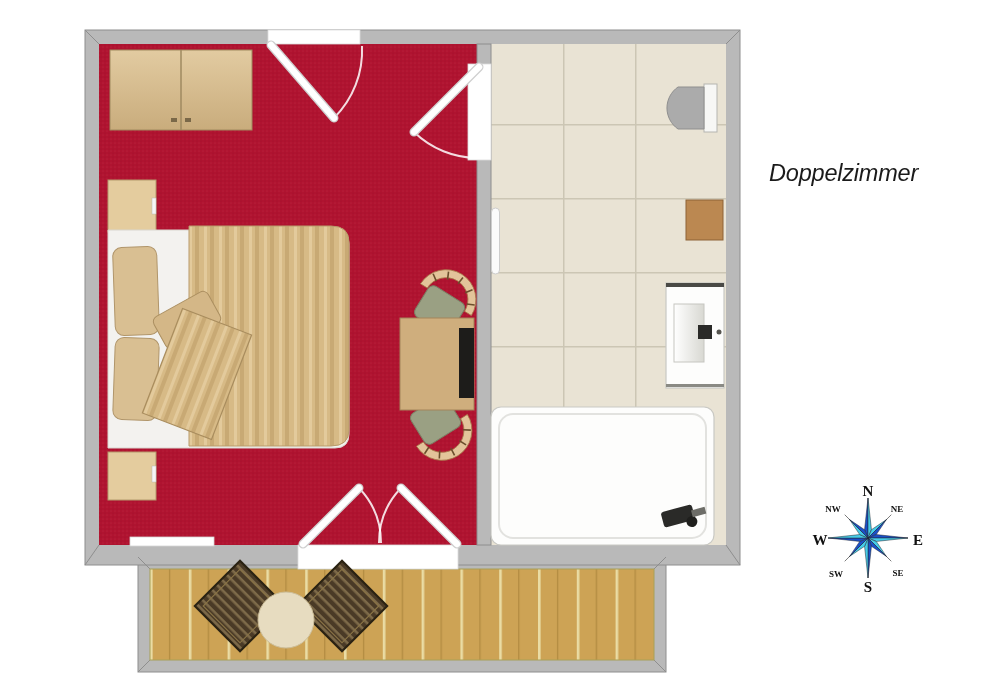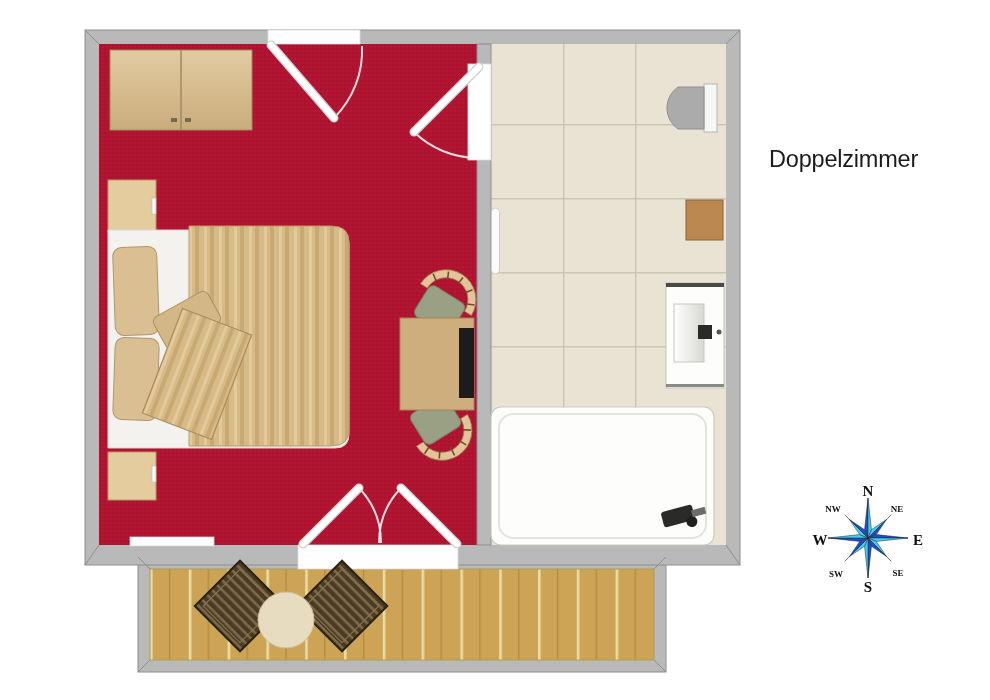--- a/index.html
+++ b/index.html
@@ -1,20 +1,20 @@
 <!DOCTYPE html>
 <html style="--carpet: #b01330; --wall: #b9b9b9; --wall_line: #8e8e8e; --tile: #e9e3d4; --grout: #ccc6b4; --wood_light: #ddc59a; --wood_mid: #cfae7d; --deck_wood: #cda355; --duvet: #d7ba86; --pillow: #d9bf92; --sheet: #f3f2ef; --seat: #9aa083; --chair_back: #e3c49a; --balcony_chair: #4a3a26; --fixture_dark: #2a2a28; --toilet_gray: #ababab; --tub_white: #fdfdfc; --compass_dark: #1b50c8; --compass_light: #46cce8; --text: #1b1b1b;"><head>
 <meta charset="utf-8">
 <style>
   html,body{margin:0;padding:0;background:#ffffff;}
   .stage{position:relative;width:990px;height:700px;background:#ffffff;overflow:hidden;
          font-family:"Liberation Sans", sans-serif;}
   .plan-svg{position:absolute;left:0;top:0;}
-  .room-title{position:absolute;left:769px;top:146px;font-size:23.5px;color:var(--text,#1b1b1b);
-              letter-spacing:-0.2px;}
+  .room-title{position:absolute;left:769px;top:160px;font-size:23.5px;color:var(--text,#1b1b1b);
+              letter-spacing:-0.2px;font-style:italic;}
   
   .wall{fill:var(--wall);stroke:var(--wall_line);stroke-width:1;}
   .miter{stroke:var(--wall_line);stroke-width:1;}
   .tile{fill:var(--tile);}
   .grout{fill:var(--grout);}
   .sheet{fill:var(--sheet);stroke:#d9d6cf;stroke-width:1;}
   .pillow{fill:var(--pillow);stroke:#b0956a;stroke-width:1;}
   .wood-mid{fill:var(--wood_mid);stroke:#a3845a;stroke-width:1;}
   .nightstand{fill:#e4cc9e;stroke:#b39a6c;stroke-width:1;}
   .chair-seat{fill:var(--seat);stroke:#7b8166;stroke-width:1;}

